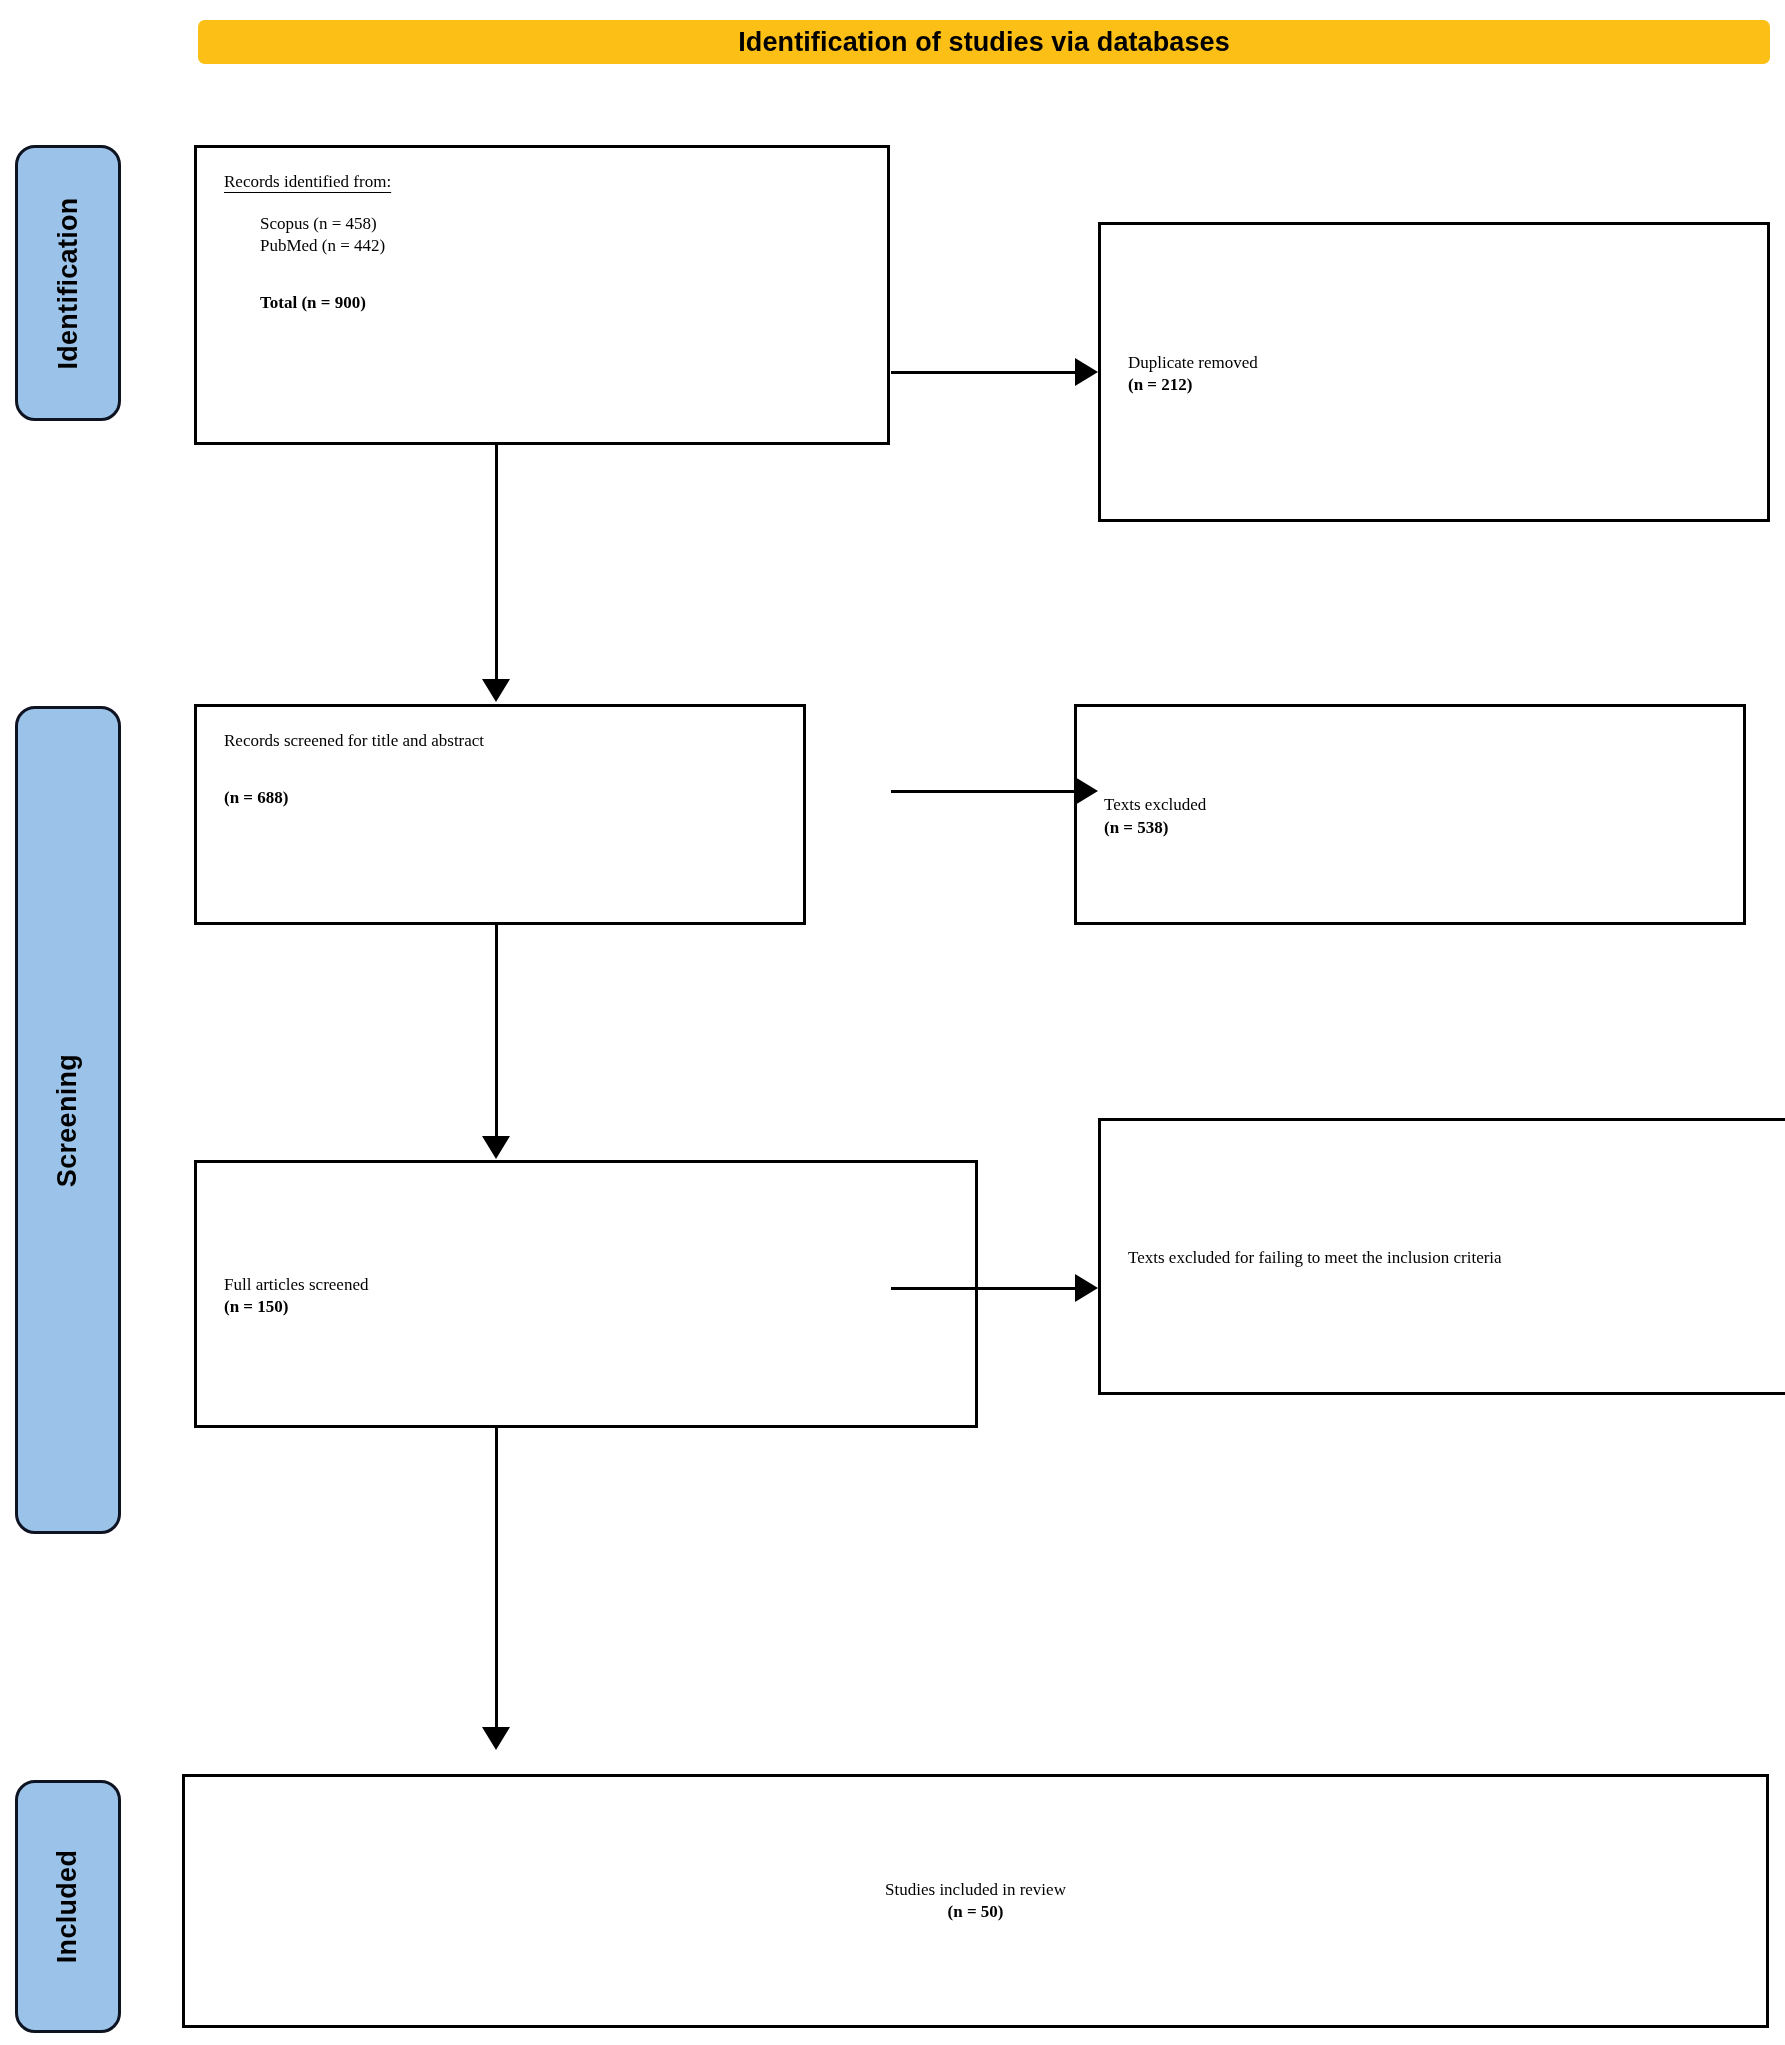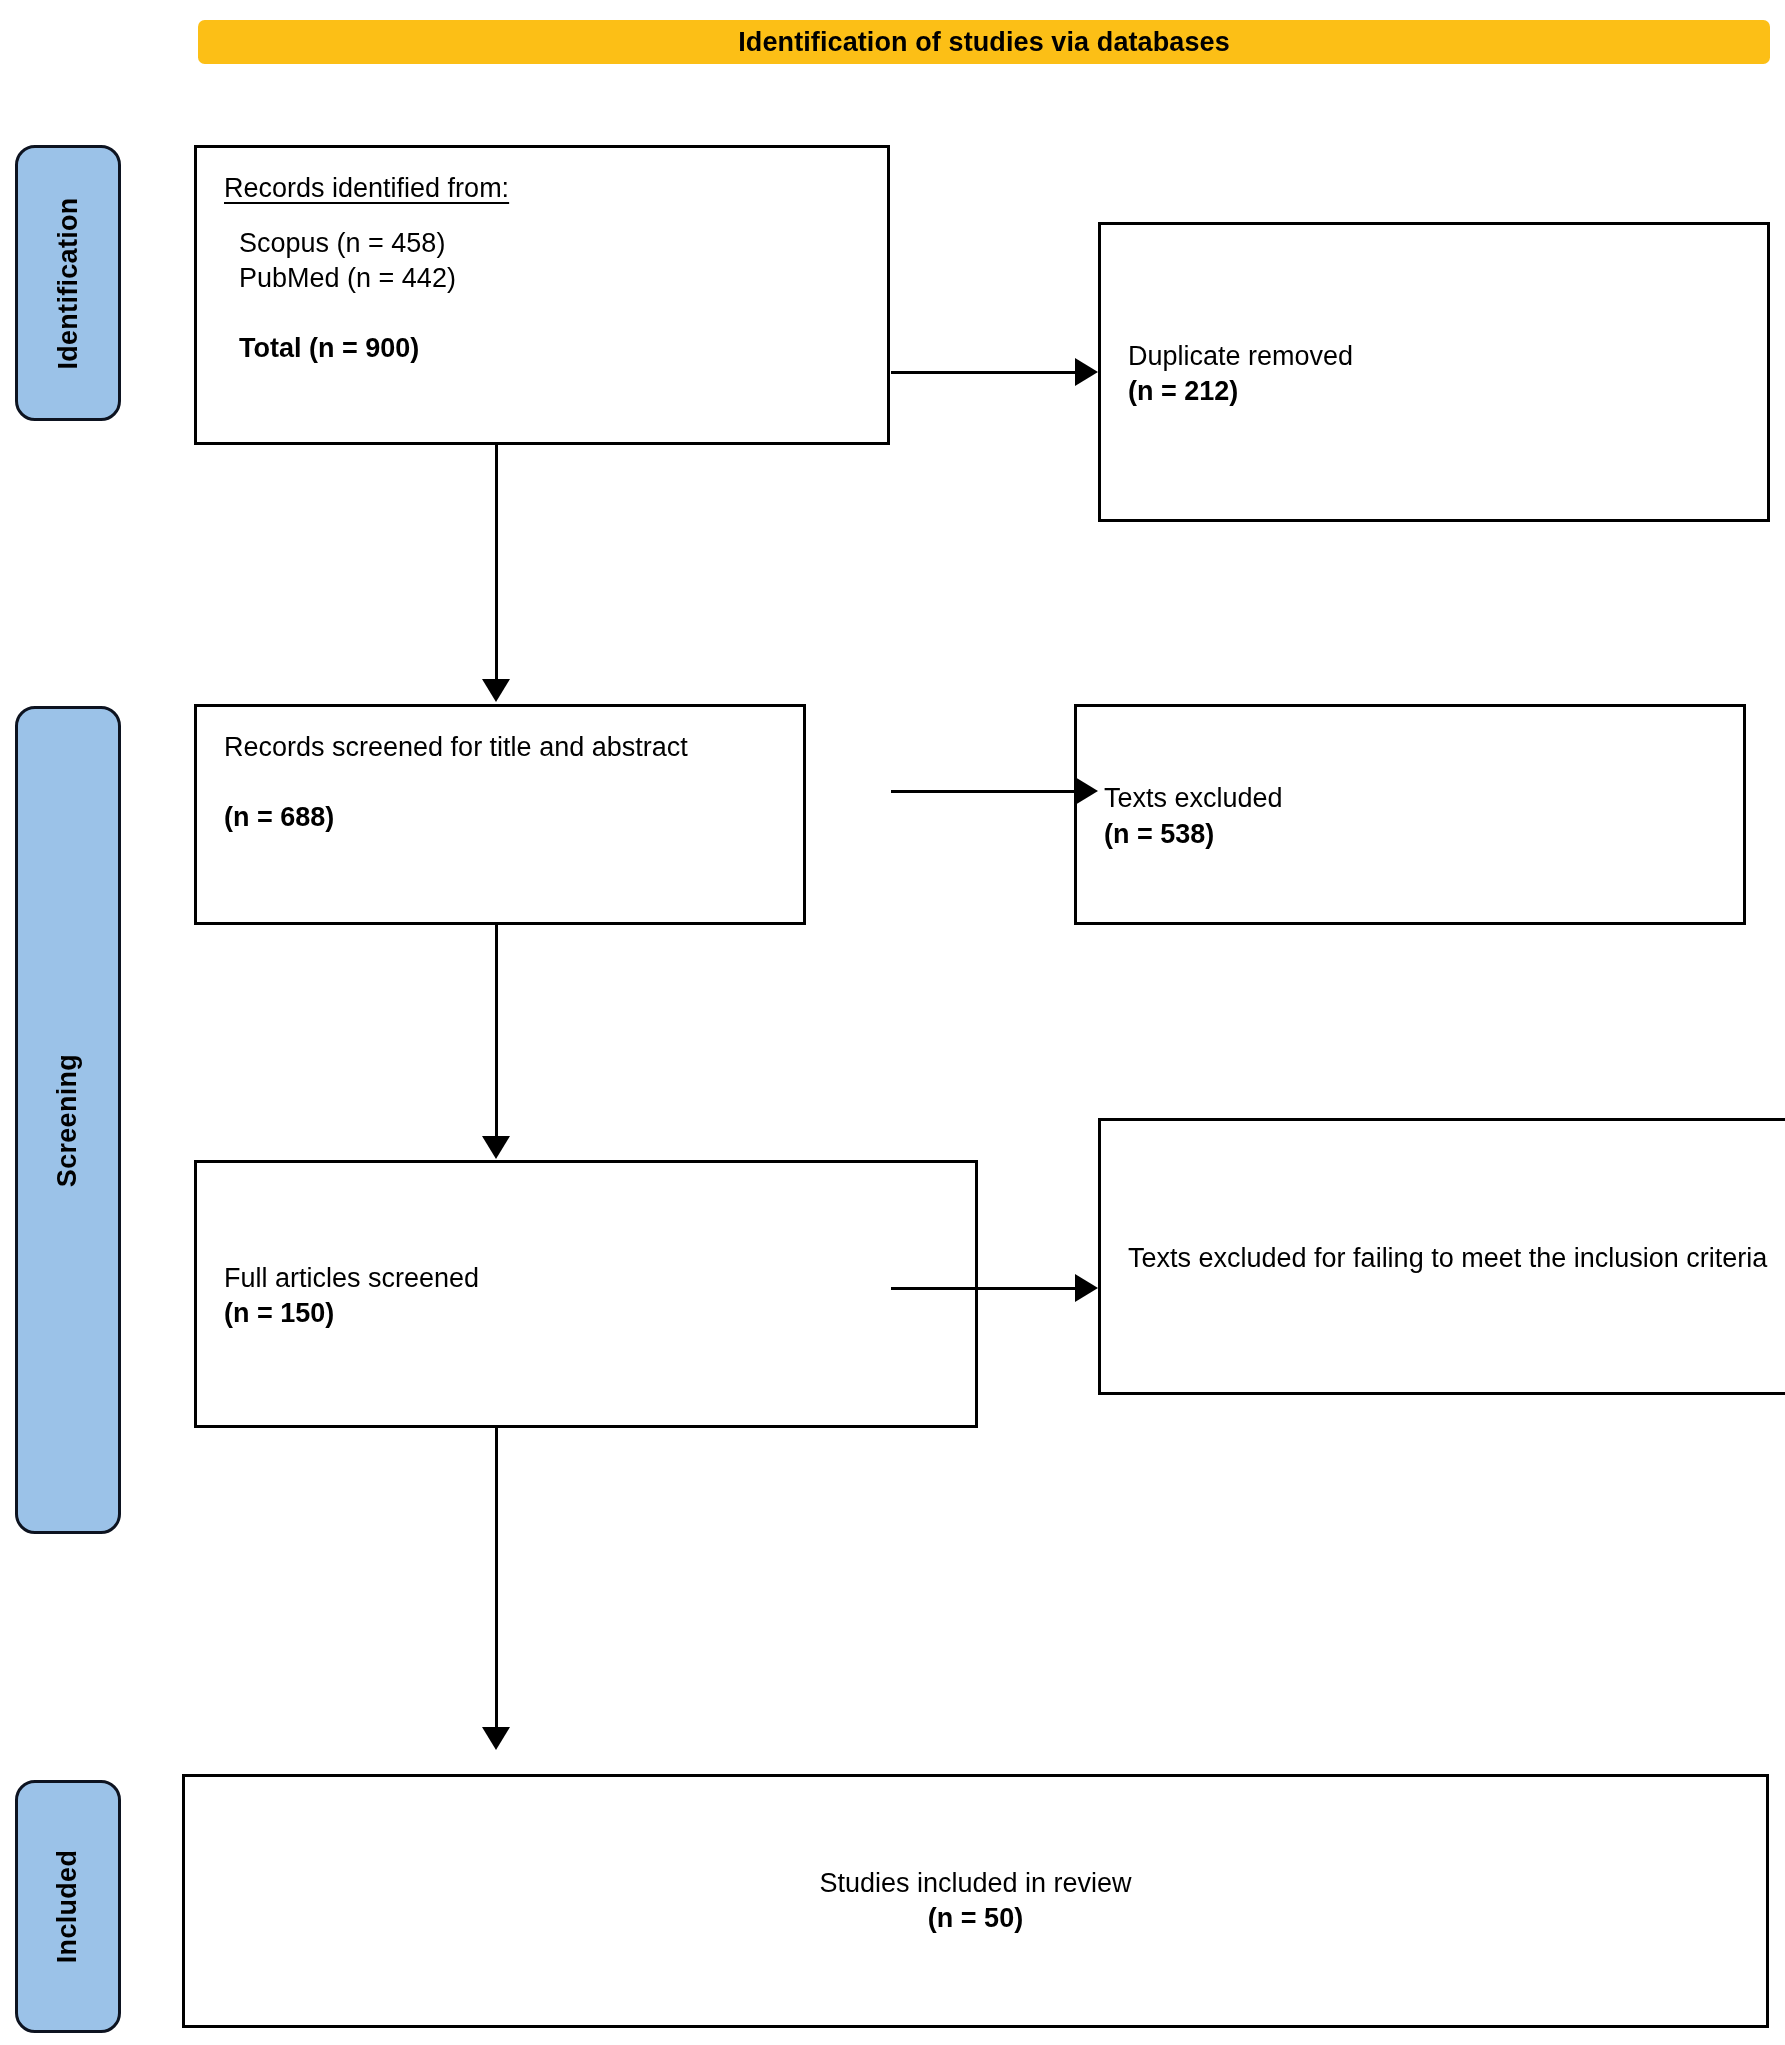--- a/index.html
+++ b/index.html
@@ -65,28 +65,29 @@
 
   
   .flow-box {
     position: absolute;
     background: #ffffff;
     border: 3.3px solid #000000;
     box-sizing: border-box;
     padding: 23px 27px;
   }
   .flow-box .line {
-    font-size: 27px;
+    font-size: 17px;
     line-height: 1.30;
     color: #000000;
     white-space: pre-wrap;
+    font-family: Liberation Serif, serif;
   }
   .flow-box .line.bold { font-weight: bold; }
   .flow-box .line.underline { text-decoration: underline; text-underline-offset: 4.7px; }
-  .flow-box .line.indent { margin-left: 15px; }
+  .flow-box .line.indent { margin-left: 36px; }
   .spacer-sm { height: 20px; }
   .spacer-md { height: 35px; }
 
   .flow-box.center-text {
     display: flex;
     flex-direction: column;
     align-items: center;
     justify-content: center;
     padding: 4px;
   }

